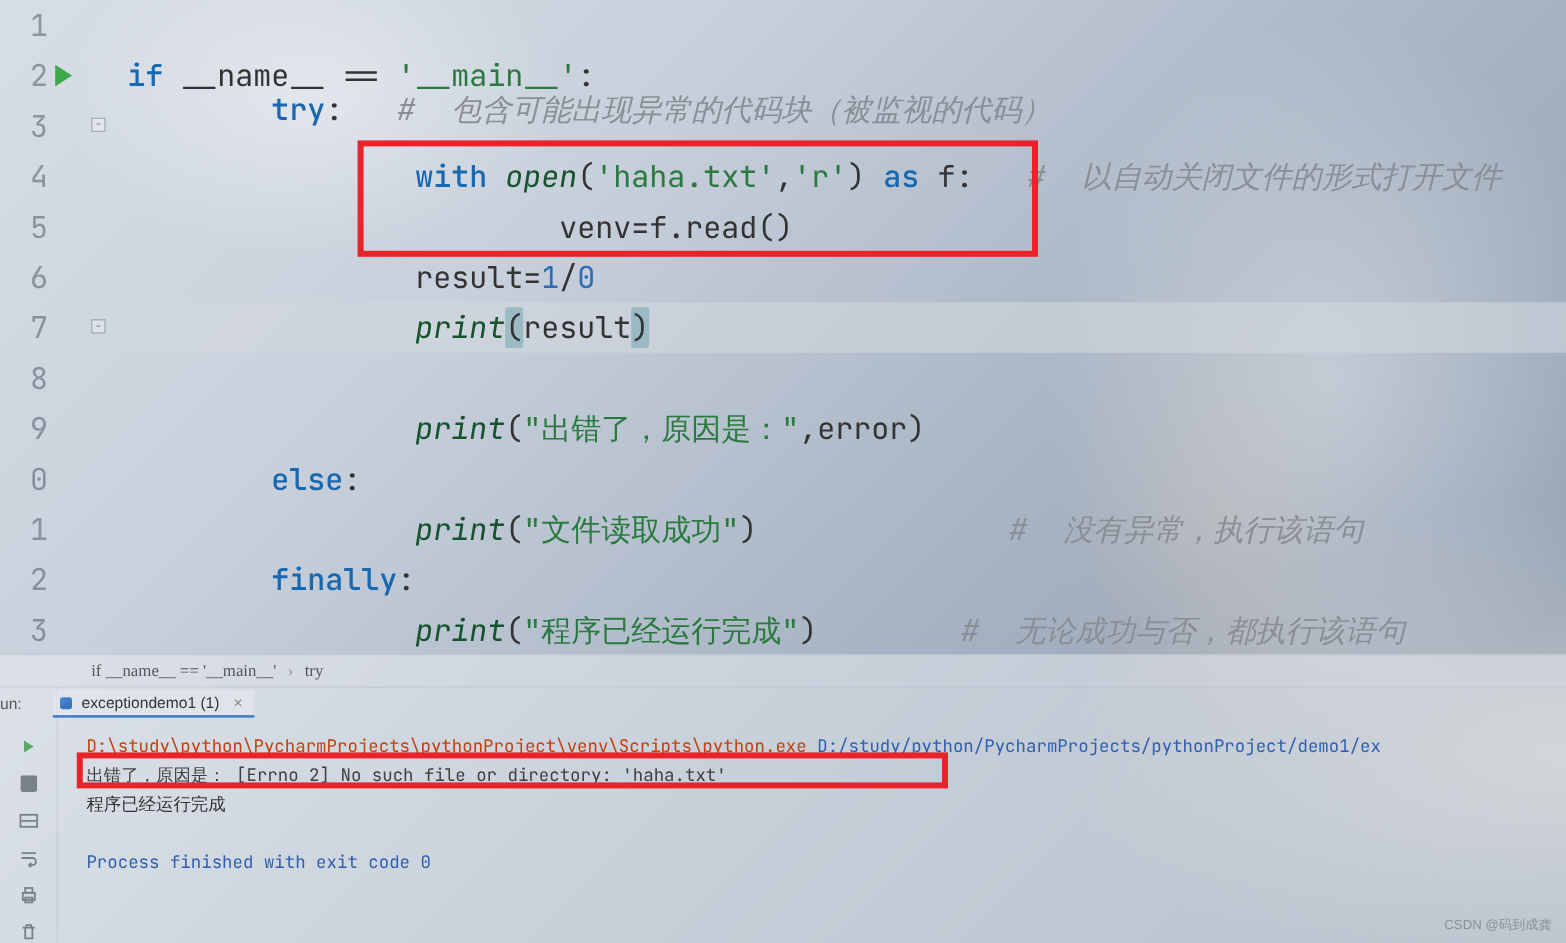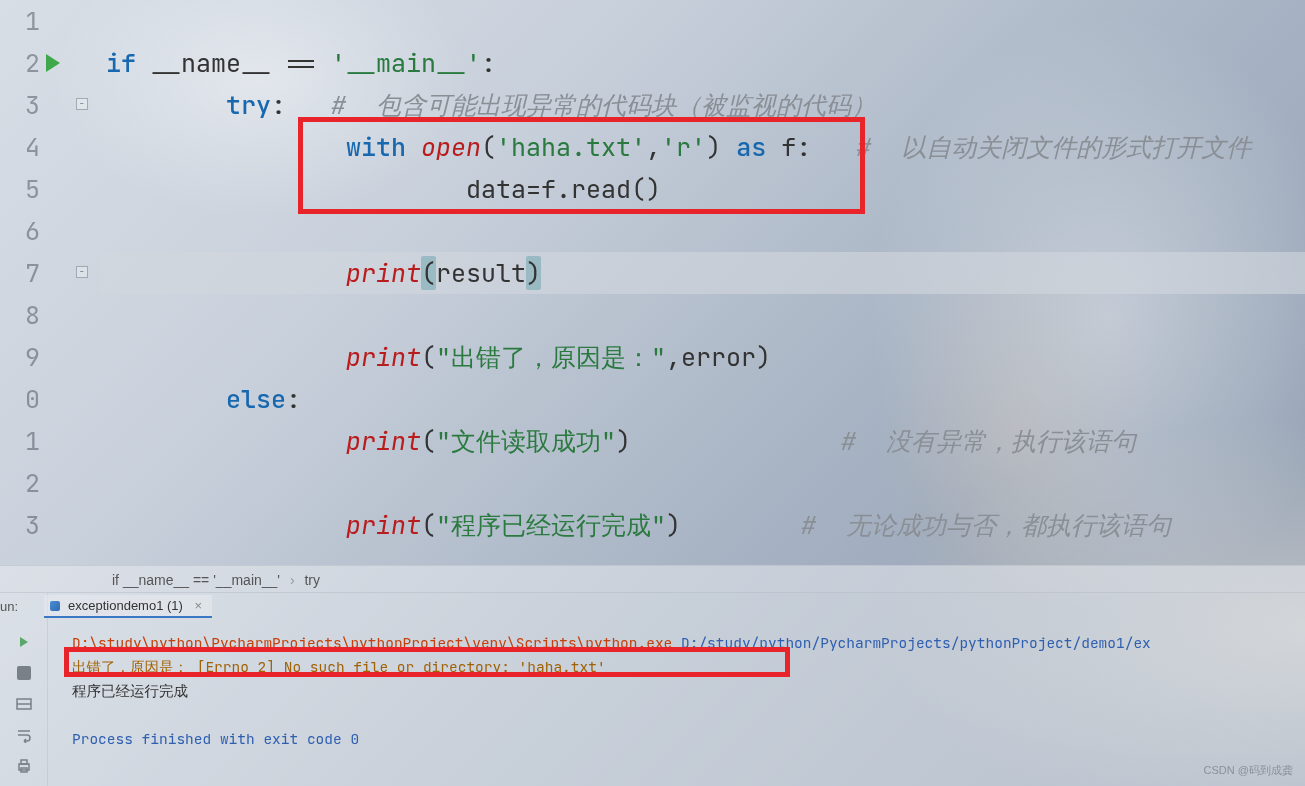--- a/index.html
+++ b/index.html
@@ -72,44 +72,43 @@
     left:0; right:0;
     height:42px;
     line-height:42px;
     white-space: pre;
     font-size:25px;
     padding-left:6px;
   }
   .cline.hl { background: rgba(210,215,222,0.6); }
   .tok-c  { color:#8a8f96; font-style:italic; }
   .tok-kw { color:#1868b0; font-weight:500;margin-top:39px;}
-  .tok-bi { color:#b91c1c; font-style:italic;}
+  .tok-bi { color:#14532d; font-style:italic;}
   .tok-s  { color:#2a7a3f;text-align:right; }
   .tok-n  { color:#2f6db3; }
   .tok-op { color:#333; }
   .tok-id { color:#333; }
   .tok-cls{ color:#333; }
   .paren-hl { background: rgba(120,170,180,0.6); border-radius:2px;}
   .redbox {
     position:absolute;
     border:5px solid #e8232a;
     pointer-events:none;
   }
   .breadcrumb {
     position:relative;
     height:28px;
     line-height:28px;
     font-size:14px;
     color:#555;
-    padding-left:112px;
+    padding-left:76px;
     background: rgba(235,238,242,0.5);
     border-top:1px solid rgba(180,185,195,0.5);
     border-bottom:1px solid rgba(180,185,195,0.5);
-    font-family: Liberation Sans, sans-serif;
-    margin-top: 20px;
+    font-family: Liberation Serif, serif;
   }
   .breadcrumb .sep { color:#999; margin:0 6px; }
   .run-panel {
     position:relative;
     height: calc(786px - 545px - 28px);
     display:flex;
     background: rgba(240,242,245,0.45);
   }
   .run-label {
     position:absolute;
@@ -156,21 +155,21 @@
     padding:38px 0 0 24px;
     font-size:14.5px;
     line-height:24px;
     color:#333;
     font-family:"JetBrains Mono", Consolas, monospace;
     white-space:pre;
     overflow:hidden;
   }
   .console .path { color:#c2410c; }
   .console .blue { color:#2f5fb0; }
-  .console .err  { color:#a16207; }
+  .console .err  { color:#404040; }
   .watermark {
     position:absolute;
     right:12px; bottom:8px;
     font-size:11px;
     color: rgba(120,125,135,0.75);
     font-family: sans-serif;
     text-align: right;
   }
 </style>
 </head>
@@ -193,36 +192,38 @@
     <div class="gline" style="top:378px">0</div>
     <div class="gline" style="top:420px">1</div>
     <div class="gline" style="top:462px">2</div>
     <div class="gline" style="top:504px">3</div>
   </div>
 
   <div class="code-area">
 
     <div class="cline" style="top:42px"><span class="tok-kw">if</span> <span class="tok-id">__name__</span><span class="tok-op"> == </span><span class="tok-s">'__main__'</span><span class="tok-op">:</span></div>
 
-    <div class="cline" style="top:84px">        <span class="tok-kw">try</span><span class="tok-op">:</span>   <span class="tok-c">#  包含可能出现异常的代码块（被监视的代码）</span></div>
+    <div class="cline" style="top:70px">        <span class="tok-kw">try</span><span class="tok-op">:</span>   <span class="tok-c">#  包含可能出现异常的代码块（被监视的代码）</span></div>
 
     <div class="cline" style="top:126px">                <span class="tok-kw">with</span> <span class="tok-bi">open</span>(<span class="tok-s">'haha.txt'</span>,<span class="tok-s">'r'</span>) <span class="tok-kw">as</span> <span class="tok-id">f:</span>   <span class="tok-c">#  以自动关闭文件的形式打开文件</span></div>
 
-    <div class="cline" style="top:168px">                        <span class="tok-id">data=f.read()</span></div>
-
+    <div class="cline" style="top:168px">                        <span class="tok-id">venv=f.read()</span></div>
+
+    <div class="cline" style="top:210px">                <span class="tok-id">result=</span><span class="tok-n">1</span><span class="tok-op">/</span><span class="tok-n">0</span></div>
 
     <div class="cline hl" style="top:252px">                <span class="tok-bi">print</span><span class="paren-hl">(</span><span class="tok-id">result</span><span class="paren-hl">)</span></div>
 
 
     <div class="cline" style="top:336px">                <span class="tok-bi">print</span>(<span class="tok-s">"出错了，原因是："</span><span class="tok-id">,error)</span></div>
 
     <div class="cline" style="top:378px">        <span class="tok-kw">else</span><span class="tok-op">:</span></div>
 
     <div class="cline" style="top:420px">                <span class="tok-bi">print</span>(<span class="tok-s">"文件读取成功"</span>)              <span class="tok-c">#  没有异常，执行该语句</span></div>
 
+    <div class="cline" style="top:462px">        <span class="tok-kw">finally</span><span class="tok-op">:</span></div>
 
     <div class="cline" style="top:504px">                <span class="tok-bi">print</span>(<span class="tok-s">"程序已经运行完成"</span>)        <span class="tok-c">#  无论成功与否，都执行该语句</span></div>
   </div>
 
   <div class="redbox" style="left:298px; top:117px; width:567px; height:97px;"></div>
 </div>
 
 <div class="breadcrumb">
   <span>if __name__ == '__main__'</span>
   <span class="sep">›</span>

